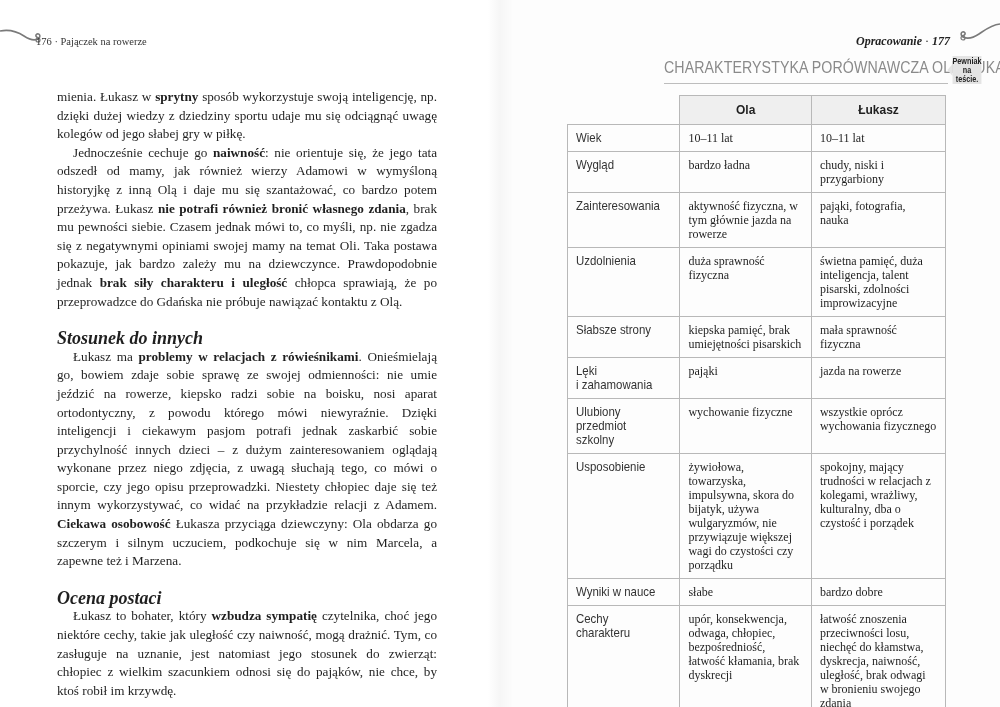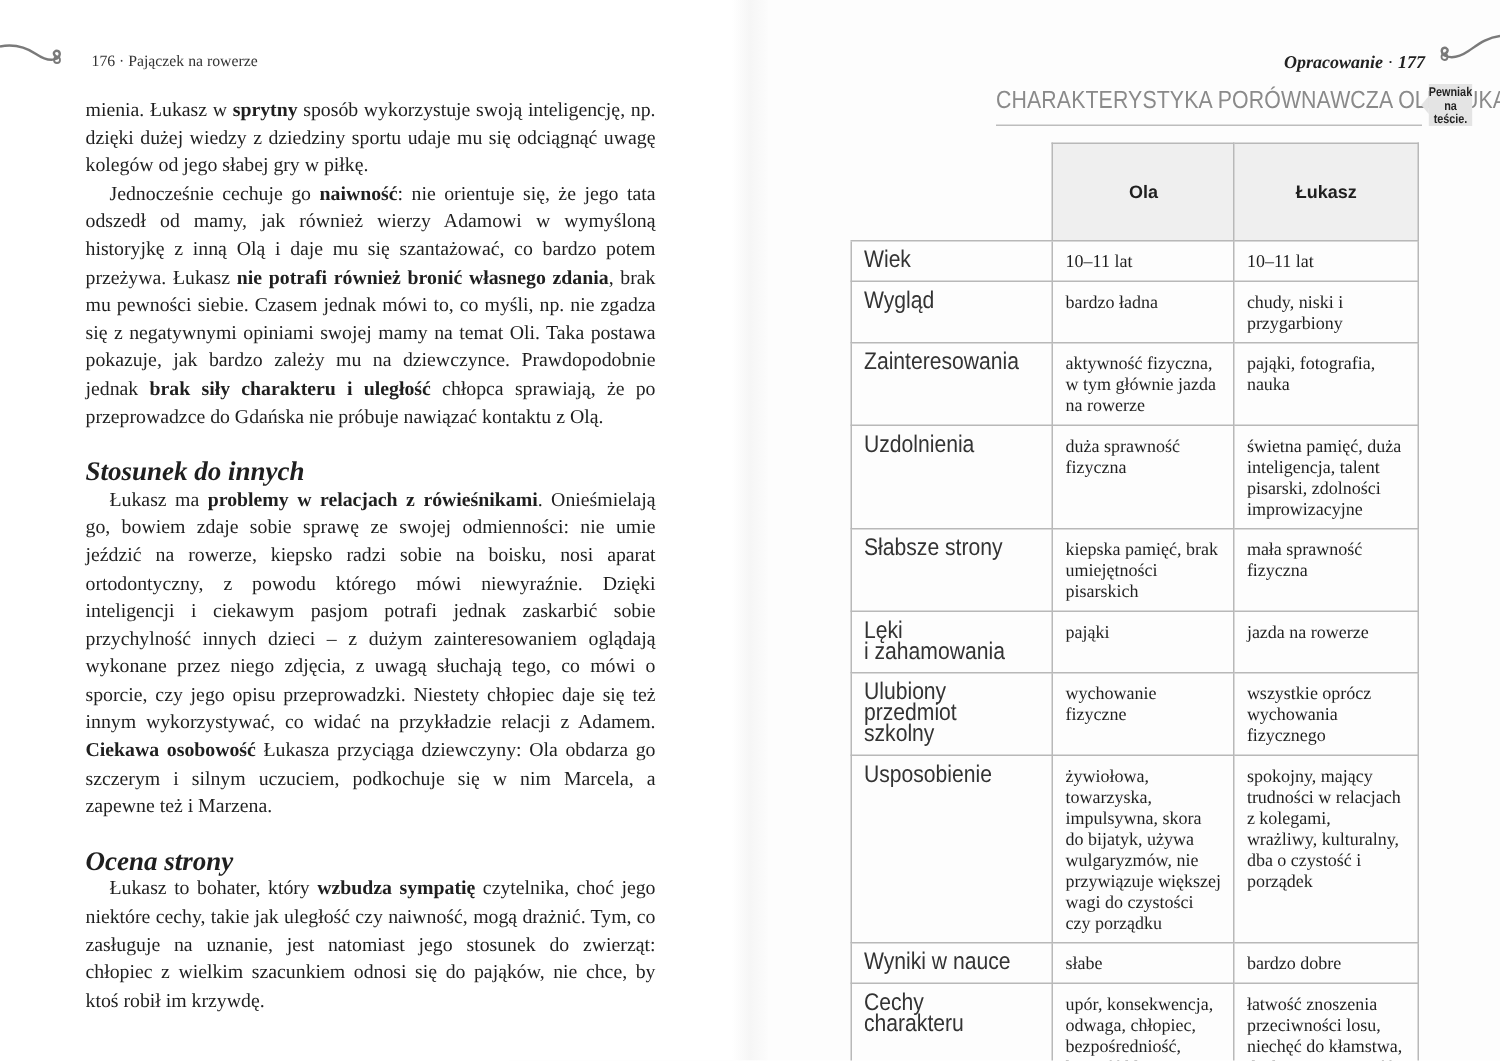--- a/index.html
+++ b/index.html
@@ -12,40 +12,40 @@
   .page-left { left: 0; width: 500px; background: #ffffff; }
   .page-right { left: 500px; width: 500px; background: #fdfdfd; }
   .gutter { position: absolute; left: 488px; top: 0; width: 24px; height: 707px;
     background: linear-gradient(to right, #ffffff, #f6f6f6 50%, #fcfcfc); }
 
   .ornament { position: absolute; }
   .ornament svg { display: block; }
   .orn-left { left: 0; top: 26px; }
   .orn-right { left: 955px; top: 22px; }
 
-  .running-head-left { position: absolute; left: 61px; top: 36px; font-size: 10.5px; color: #333; }
+  .running-head-left { position: absolute; left: 36px; top: 36px; font-size: 10.5px; color: #333; }
   .running-head-right { position: absolute; right: 50px; top: 34px; font-size: 12px; color: #222; font-style: italic; font-weight: bold; }
   .running-head-right .pg { font-style: normal; font-weight: normal; }
 
   .body-text { position: absolute; left: 57px; top: 64px; width: 380px; font-size: 13.2px; line-height: 18.6px; text-align: justify; }
   .body-text p { margin: 0; text-indent: 16px; }
-  .body-text p.noindent { text-indent: 0; }
+  .body-text p.noindent { text-indent: 0; margin-top: 24px; }
   .body-text h3 { margin: 0; font-size: 18px; font-style: italic; font-weight: bold; line-height: 18.6px; }
   .body-text .gap { height: 18px; }
 
   .section-title { position: absolute; left: 664px; top: 58px; font-family: "Liberation Sans", sans-serif; font-size: 16.5px; letter-spacing: 0.1px; color: #8a8a8a; transform: scaleX(0.86); transform-origin: left center; white-space: nowrap; }
   .title-rule { position: absolute; left: 664px; top: 83px; width: 284px; height: 1px; background: #bdbdbd; }
   .badge { position: absolute; left: 950px; top: 56px; width: 34px; height: 28px; background: #e4e4e4; font-family: "Liberation Sans", sans-serif; font-size: 8.5px; line-height: 9px; color: #222; font-weight: bold; display: flex; align-items: center; justify-content: center; text-align: center; transform: scaleX(0.85); }
   .badge::before { content: ""; position: absolute; left: -6px; top: 8px; border-right: 6px solid #e4e4e4; border-top: 6px solid transparent; border-bottom: 6px solid transparent; }
 
   table.cmp { position: absolute; left: 567px; top: 95px; width: 379px; border-collapse: collapse; font-size: 12px; }
   table.cmp td, table.cmp th { border: 1px solid #b8b8b8; vertical-align: top; padding: 6px 8px 6px 8px; line-height: 14px; }
-  table.cmp th { background: #efefef; font-family: "Liberation Sans", sans-serif; font-weight: bold; font-size: 12px; text-align: center; vertical-align: middle; height: 16px; padding: 24px 8px; }
+  table.cmp th { background: #efefef; font-family: "Liberation Sans", sans-serif; font-weight: bold; font-size: 12px; text-align: center; vertical-align: middle; height: 16px; padding: 6px 8px; }
   table.cmp th.empty { background: transparent; border: none; border-bottom: 1px solid #b8b8b8; }
-  table.cmp td.label { font-family: "Liberation Sans", sans-serif; font-size: 16px; color: #333; width: 76px; }
+  table.cmp td.label { font-family: "Liberation Sans", sans-serif; font-size: 13px; color: #333; width: 76px; }
   table.cmp td.label span { display: inline-block; transform: scaleX(0.88); transform-origin: left center; white-space: pre-line; }
   table.cmp td.v1 { width: 123px; }
   table.cmp td.v2 { width: 126px; }
 </style>
 </head>
 <body>
 
 <div class="page page-left"></div>
 <div class="page page-right"></div>
 <div class="gutter"></div>
@@ -70,21 +70,21 @@
   <span>177</span>
 </div>
 
 <div class="body-text" id="body-text">
     <p class="noindent"><span>mienia. Łukasz w </span><b>sprytny</b><span> sposób wykorzystuje swoją inteligencję, np. dzięki dużej wiedzy z dziedziny sportu udaje mu się odciągnąć uwagę kolegów od jego słabej gry w piłkę.</span></p>
     <p><span>Jednocześnie cechuje go </span><b>naiwność</b><span>: nie orientuje się, że jego tata odszedł od mamy, jak również wierzy Adamowi w wymyśloną historyjkę z inną Olą i daje mu się szantażować, co bardzo potem przeżywa. Łukasz </span><b>nie potrafi również bronić własnego zdania</b><span>, brak mu pewności siebie. Czasem jednak mówi to, co myśli, np. nie zgadza się z negatywnymi opiniami swojej mamy na temat Oli. Taka postawa pokazuje, jak bardzo zależy mu na dziewczynce. Prawdopodobnie jednak </span><b>brak siły charakteru i uległość</b><span> chłopca sprawiają, że po przeprowadzce do Gdańska nie próbuje nawiązać kontaktu z Olą.</span></p>
     <div class="gap"></div>
     <h3>Stosunek do innych</h3>
     <p><span>Łukasz ma </span><b>problemy w relacjach z rówieśnikami</b><span>. Onieśmielają go, bowiem zdaje sobie sprawę ze swojej odmienności: nie umie jeździć na rowerze, kiepsko radzi sobie na boisku, nosi aparat ortodontyczny, z powodu którego mówi niewyraźnie. Dzięki inteligencji i ciekawym pasjom potrafi jednak zaskarbić sobie przychylność innych dzieci – z dużym zainteresowaniem oglądają wykonane przez niego zdjęcia, z uwagą słuchają tego, co mówi o sporcie, czy jego opisu przeprowadzki. Niestety chłopiec daje się też innym wykorzystywać, co widać na przykładzie relacji z Adamem. </span><b>Ciekawa osobowość</b><span> Łukasza przyciąga dziewczyny: Ola obdarza go szczerym i silnym uczuciem, podkochuje się w nim Marcela, a zapewne też i Marzena.</span></p>
     <div class="gap"></div>
-    <h3>Ocena strony</h3>
+    <h3>Ocena postaci</h3>
     <p><span>Łukasz to bohater, który </span><b>wzbudza sympatię</b><span> czytelnika, choć jego niektóre cechy, takie jak uległość czy naiwność, mogą drażnić. Tym, co zasługuje na uznanie, jest natomiast jego stosunek do zwierząt: chłopiec z wielkim szacunkiem odnosi się do pająków, nie chce, by ktoś robił im krzywdę.</span></p>
   </div>
 
 <div class="section-title">CHARAKTERYSTYKA PORÓWNAWCZA OLI I ŁUKASZA</div>
 <div class="title-rule"></div>
 <div class="badge">
     <span>Pewniak na teście.</span>
   </div>
 
 <table class="cmp">

